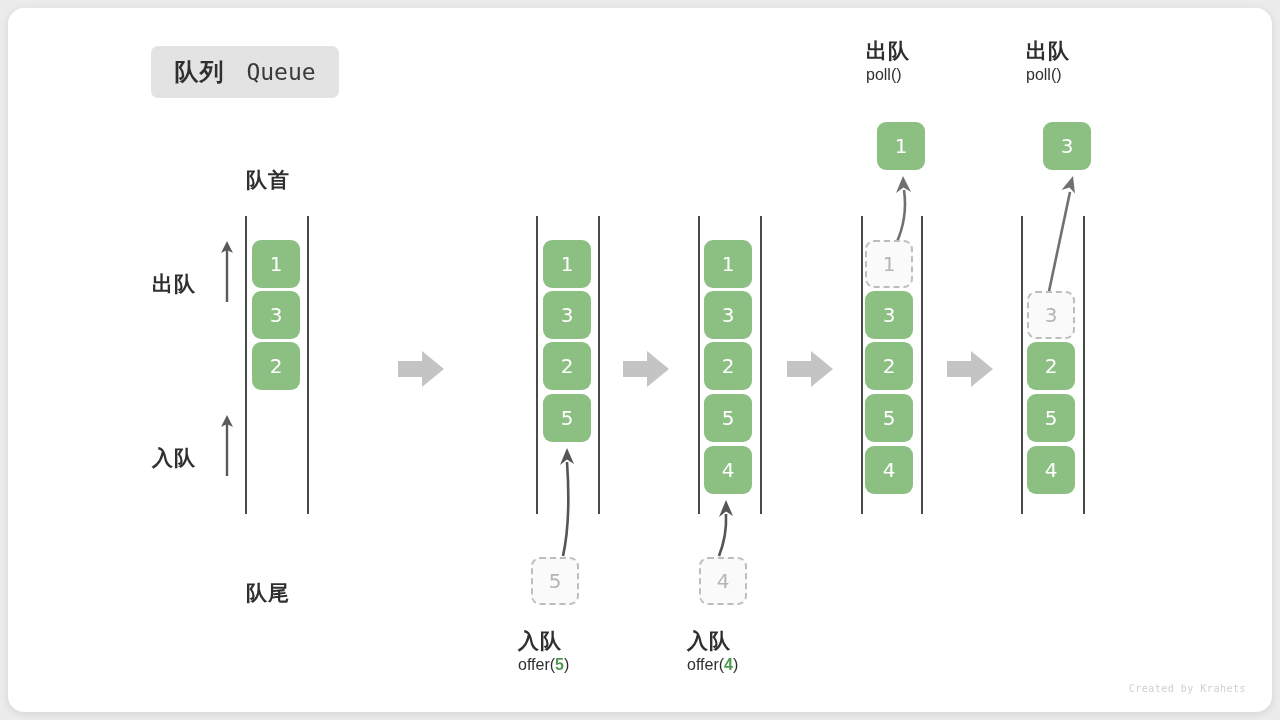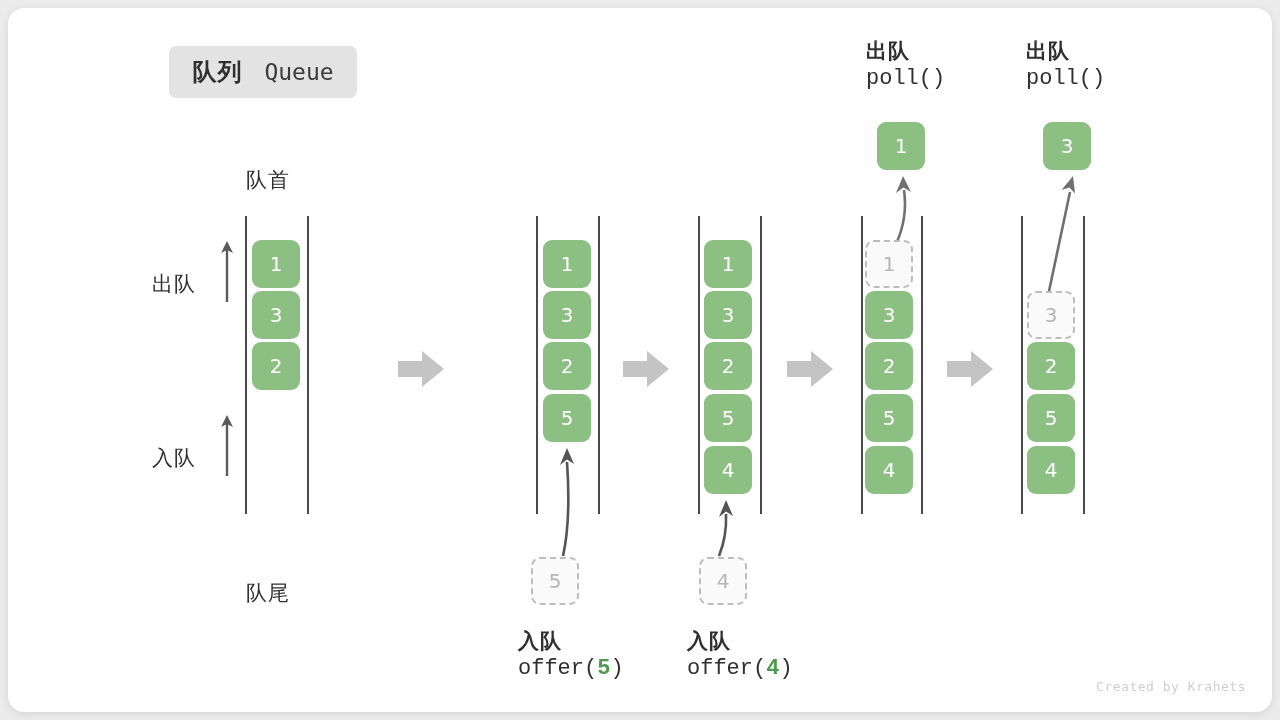--- a/index.html
+++ b/index.html
@@ -15,39 +15,39 @@
     width: 1264px; height: 704px;
     background: #ffffff;
     border-radius: 16px;
     box-shadow: 0 2px 10px rgba(0,0,0,0.10);
     overflow: hidden;
   }
   .abs { position: absolute; }
 
   
   #title-badge {
-    left: 161px; top: 38px;
+    left: 143px; top: 38px;
     width: 188px; height: 52px;
     background: #e3e3e3;
     border-radius: 7px;
     display: flex; align-items: center; justify-content: center;
     gap: 22px;
   }
   #title-badge .cn {
     font-size: 24px; font-weight: bold; color: #2f2f2f;
     letter-spacing: 1px;
   }
   #title-badge .en {
     font-size: 23px; color: #3b3b3b;
     font-family: "DejaVu Sans Mono", "Liberation Mono", monospace;
   }
 
   
   .cjk-bold {
-    font-size: 21px; font-weight: normal; color: #2f2f2f;
+    font-size: 21px; font-weight: bold; color: #2f2f2f;
     white-space: nowrap; letter-spacing: 1px;
   }
 
   
   .rail {
     width: 1.6px;
     background: #4a4a4a;
   }
 
   
@@ -70,28 +70,28 @@
   .step-arrow { width: 46px; height: 40px; }
 
   
   .caption {
     text-align: left; white-space: nowrap; line-height: 1.28;
   }
   .caption .l1 {
     font-size: 21px; font-weight: bold; color: #2f2f2f; letter-spacing: 1px;
   }
   .caption .l2 {
-    font-size: 22px; color: #2f2f2f;
-    font-family: Liberation Mono, monospace;
+    font-size: 16px; color: #2f2f2f;
+    font-family: Liberation Sans, sans-serif;
   }
   .caption .l2 .num { color: #4e9a4e; font-weight: bold; }
 
   #credit {
     right: 26px; bottom: 18px;
-    font-size: 13px; color: #cfcfcf;
+    font-size: 10px; color: #cfcfcf;
     font-family: "DejaVu Sans Mono", "Liberation Mono", monospace;
     letter-spacing: 0.5px;
   }
   svg { overflow: visible; }
 </style>
 </head>
 <body>
 
 <div id="card">
 

